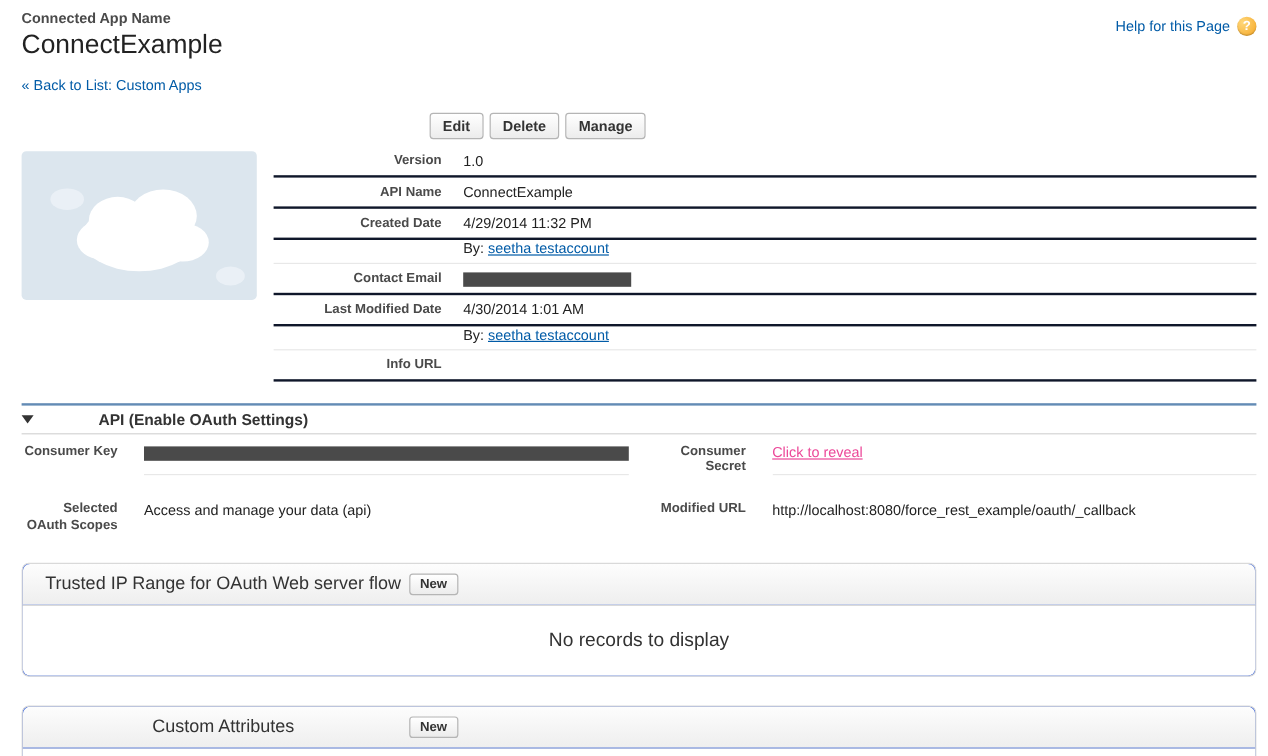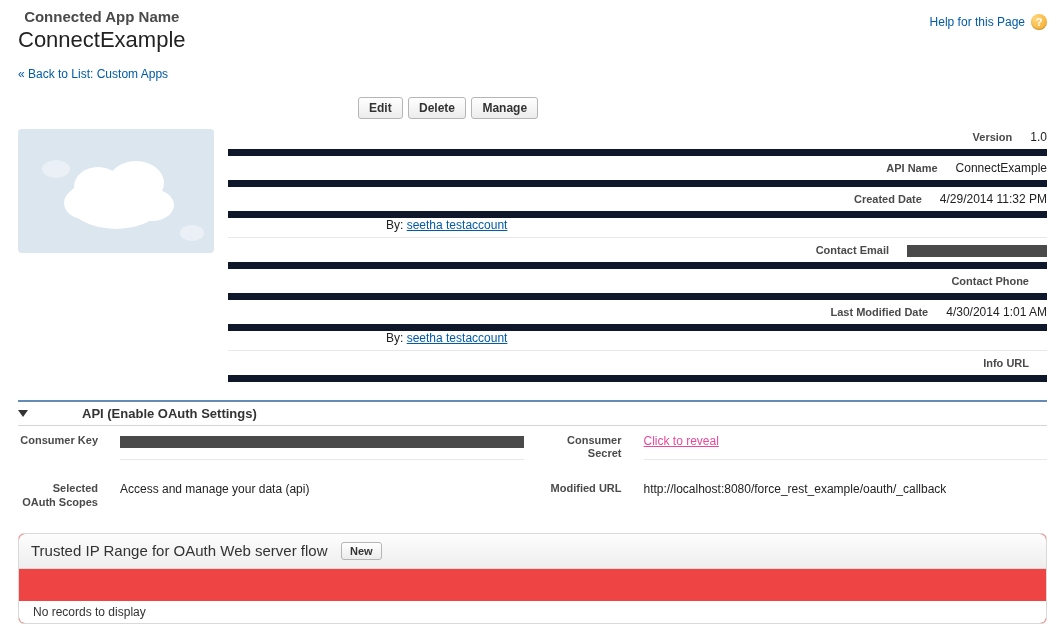--- a/index.html
+++ b/index.html
@@ -10,21 +10,21 @@
     color: #333;
     background: #fff;
   }
   .header {
     display: flex;
     justify-content: space-between;
     align-items: flex-start;
     padding-top: 8px;
   }
   .title-block { }
-  .title-small { font-size: 15px; color: #4a4a4a; font-weight: bold; text-align: center; }
+  .title-small { font-size: 12px; color: #4a4a4a; font-weight: bold; }
   .title-large { font-size: 22px; color: #222; margin-top: 2px; }
   .help-link-wrap { display:flex; align-items:center; gap:6px; padding-top:6px;}
   .help-link { color:#015ba7; font-size:12px; cursor:pointer; }
   .help-icon {
     width:16px; height:16px; border-radius:50%;
     background: radial-gradient(circle at 30% 30%, #ffd77a, #f5a623);
     display:flex; align-items:center; justify-content:center;
     color:#fff; font-weight:bold; font-size:11px;
     box-shadow: inset 0 -1px 1px rgba(0,0,0,0.2);
   }
@@ -50,25 +50,24 @@
     border-radius:4px;
     margin-right:14px;
     margin-top:4px;
     position:relative;
     overflow:hidden;
     flex-shrink:0;
   }
   .detail-table { flex:1; }
   .detail-row {
     display:flex;
-    border-bottom:7px solid #0f172a;
+    border-bottom:2px solid #0f172a;
     min-height:20px;
     align-items:center;
     padding:2px 0;
-    justify-content:flex-end;
   }
   .detail-label {
     width:140px;
     text-align:right;
     font-size:11px;
     color:#4a4a4a;
     font-weight:bold;
     padding-right:18px;
   }
   .detail-value { font-size:12px; color:#222; }
@@ -102,35 +101,36 @@
   }
   .api-label { text-align:right; font-size:11px; color:#4a4a4a; font-weight:bold; line-height:1.2;}
   .api-value { color:#222; }
   .api-value.bordered{ border-bottom:1px solid #e8e8e8; padding-bottom:4px;}
   .reveal-link { color:#ec4899; text-decoration:underline; cursor:pointer;}
   
   .panel {
     border:1px solid #d9d9d9;
     border-radius:6px;
     margin-top:24px;
-    background:#ef4444;
+    background:#1d4ed8;
+    text-align:center;
   }
   .panel-head {
     display:flex; align-items:center;
     padding:8px 12px;
     background:linear-gradient(#fdfdfd,#eeeeee);
     border-top-left-radius:6px; border-top-right-radius:6px;
     border-bottom:1px solid #d9d9d9;
   }
   .panel-title { font-size:15px; color:#333; flex-basis:310px; }
   .panel-body {
-    padding:4px 14px;
+    padding:20px 14px;
     background:#fff;
-    font-size:12px; color:#333;
-    border-bottom-left-radius:6px; border-bottom-right-radius:6px;margin-top:32px;
+    font-size:16px; color:#333;
+    border-bottom-left-radius:6px; border-bottom-right-radius:6px;
   }
   .small-btn{
     padding:2px 8px; font-size:11px;
     border:1px solid #b5b5b5; border-radius:3px;
     background:linear-gradient(#fff,#ececec);
     cursor:pointer; font-weight:bold; color:#333;
   }
 </style>
 </head>
 <body>
@@ -189,24 +189,20 @@
       <div class="detail-value">4/29/2014 11:32 PM</div>
     </div>
     <div class="by-line">
       <span class="by-prefix">By: </span><span class="user-link">seetha testaccount</span>
     </div>
     <div class="detail-row">
       <div class="detail-label">Contact Email</div>
       <div class="detail-value"><span class="redact" style="width:140px"></span></div>
     </div>
     <div class="detail-row">
-      <div class="detail-label">Contact Phone</div>
-      <div class="detail-value"></div>
-    </div>
-    <div class="detail-row">
       <div class="detail-label">Last Modified Date</div>
       <div class="detail-value">4/30/2014 1:01 AM</div>
     </div>
     <div class="by-line">
       <span class="by-prefix">By: </span><span class="user-link">seetha testaccount</span>
     </div>
     <div class="detail-row">
       <div class="detail-label">Info URL</div>
       <div class="detail-value"></div>
     </div>

